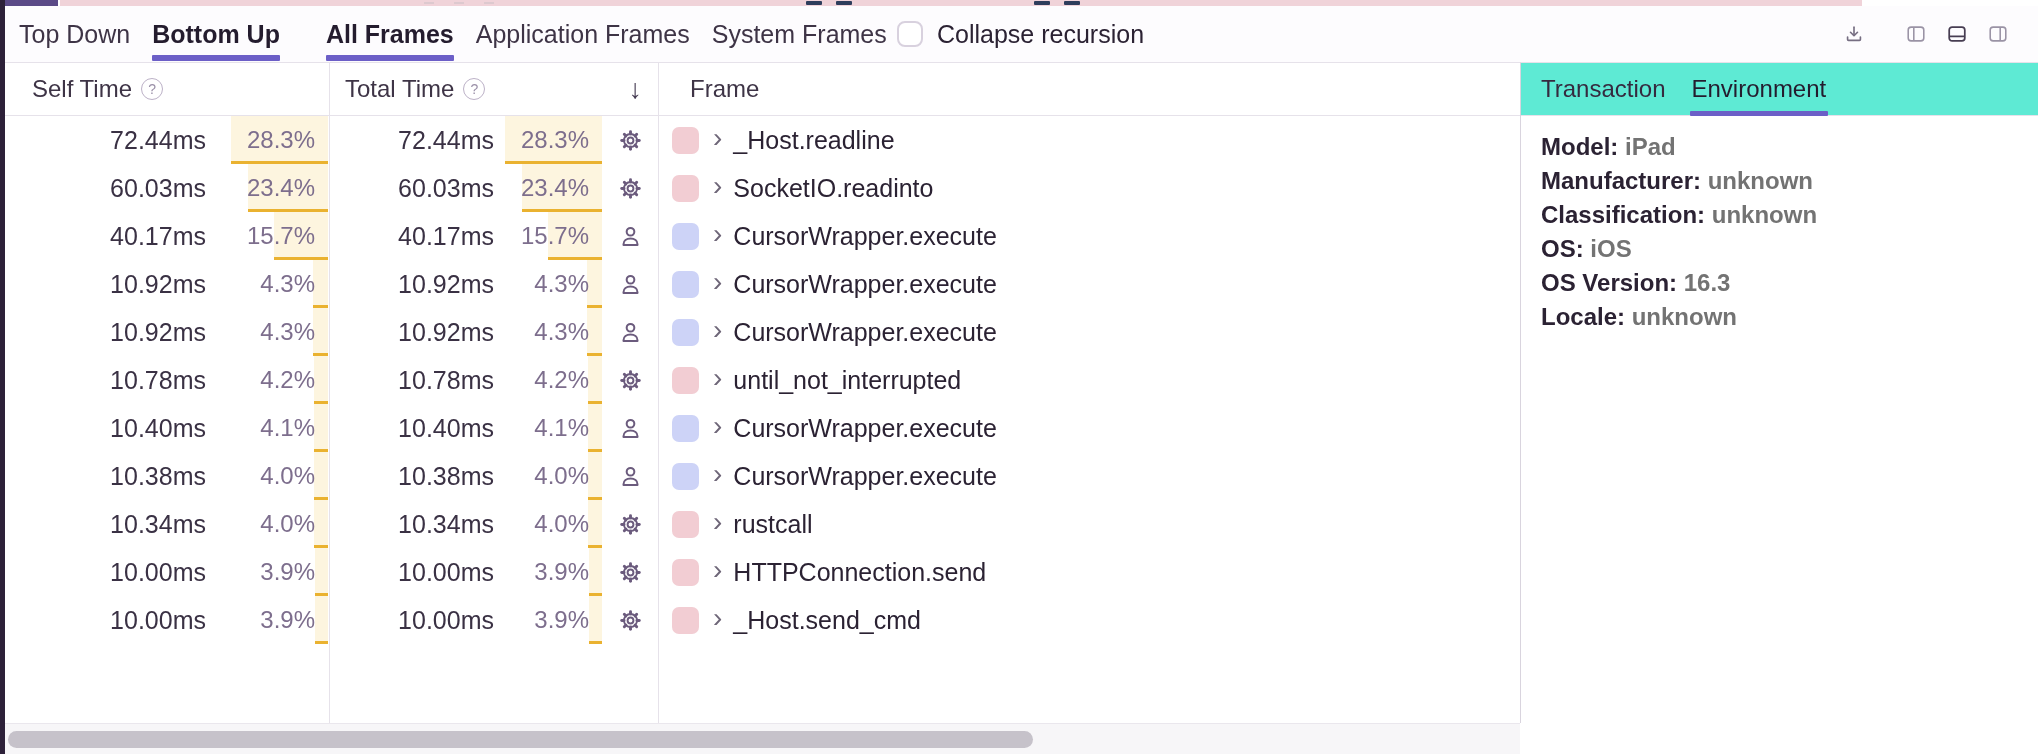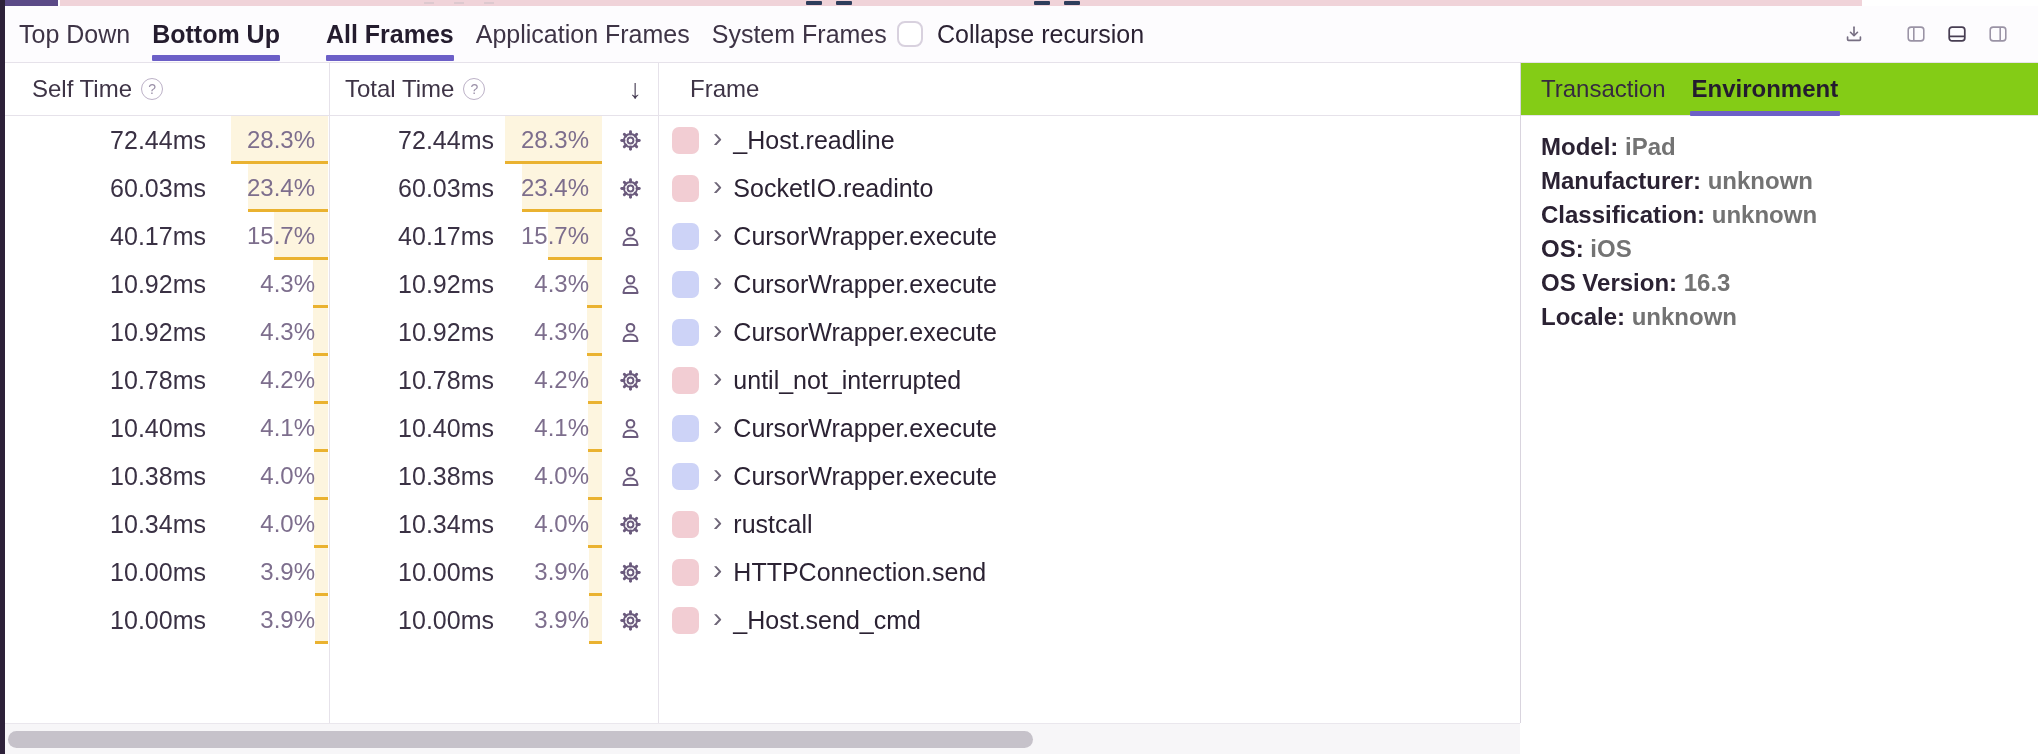--- a/index.html
+++ b/index.html
@@ -76,23 +76,23 @@
   .swatch.blue{background:var(--swatch-blue)}
   .chev{margin-left:14px;font-size:28px;line-height:1;color:#6e6678;transform:translateY(-2px)}
   .frame-name{margin-left:11px;font-size:25px;color:var(--text-dark)}
 
   
   .scroll-track{position:absolute;left:0;top:723px;width:1520px;height:31px;background:#f7f6f8;border-top:1px solid #eae7ed}
   .scroll-thumb{position:absolute;left:8px;top:7px;width:1025px;height:17px;border-radius:9px;background:#c6c2ca;cursor:pointer}
 
   
   .details{position:absolute;left:1520px;top:62px;width:518px;height:661px;border-top:1px solid var(--border);border-left:1px solid var(--divider);background:#fff}
-  .d-tabs{height:53px;background:#84cc16;border-bottom:1px solid var(--border);display:flex;align-items:center;padding-left:20px;gap:26px}
+  .d-tabs{height:53px;background:#5eead4;border-bottom:1px solid var(--border);display:flex;align-items:center;padding-left:20px;gap:26px}
   .d-tab{position:relative;height:53px;display:flex;align-items:center;font-size:24px;color:#352a3f;cursor:pointer}
-  .d-tab.active{font-weight:bold;color:#241c2e}
+  .d-tab.active{font-weight:normal;color:#241c2e}
   .d-tab.active::after{content:"";position:absolute;left:-2px;right:-2px;bottom:0;height:5px;background:var(--accent);border-radius:1px}
   .d-body{padding:14px 20px 0 20px;font-size:24px;line-height:34px;color:var(--text-dark)}
   .env-line .env-label{font-weight:bold}
   .env-line .env-value{font-weight:bold;color:#737373}
 
   .left-edge{position:absolute;left:0;top:0;width:5px;height:754px;background:#2d2139;z-index:10}
 
   svg{display:block}
 </style>
 </head>

